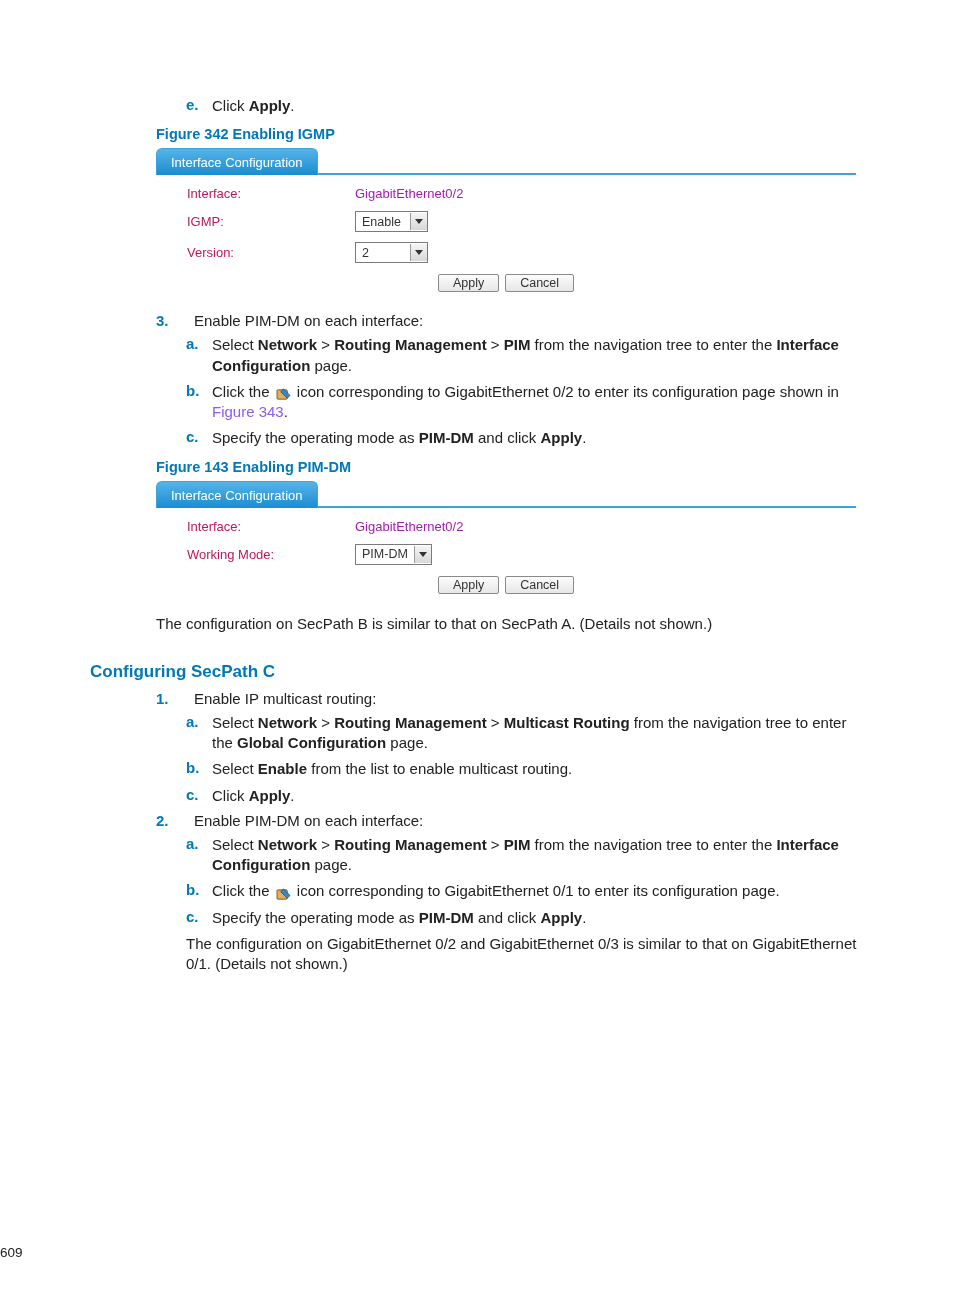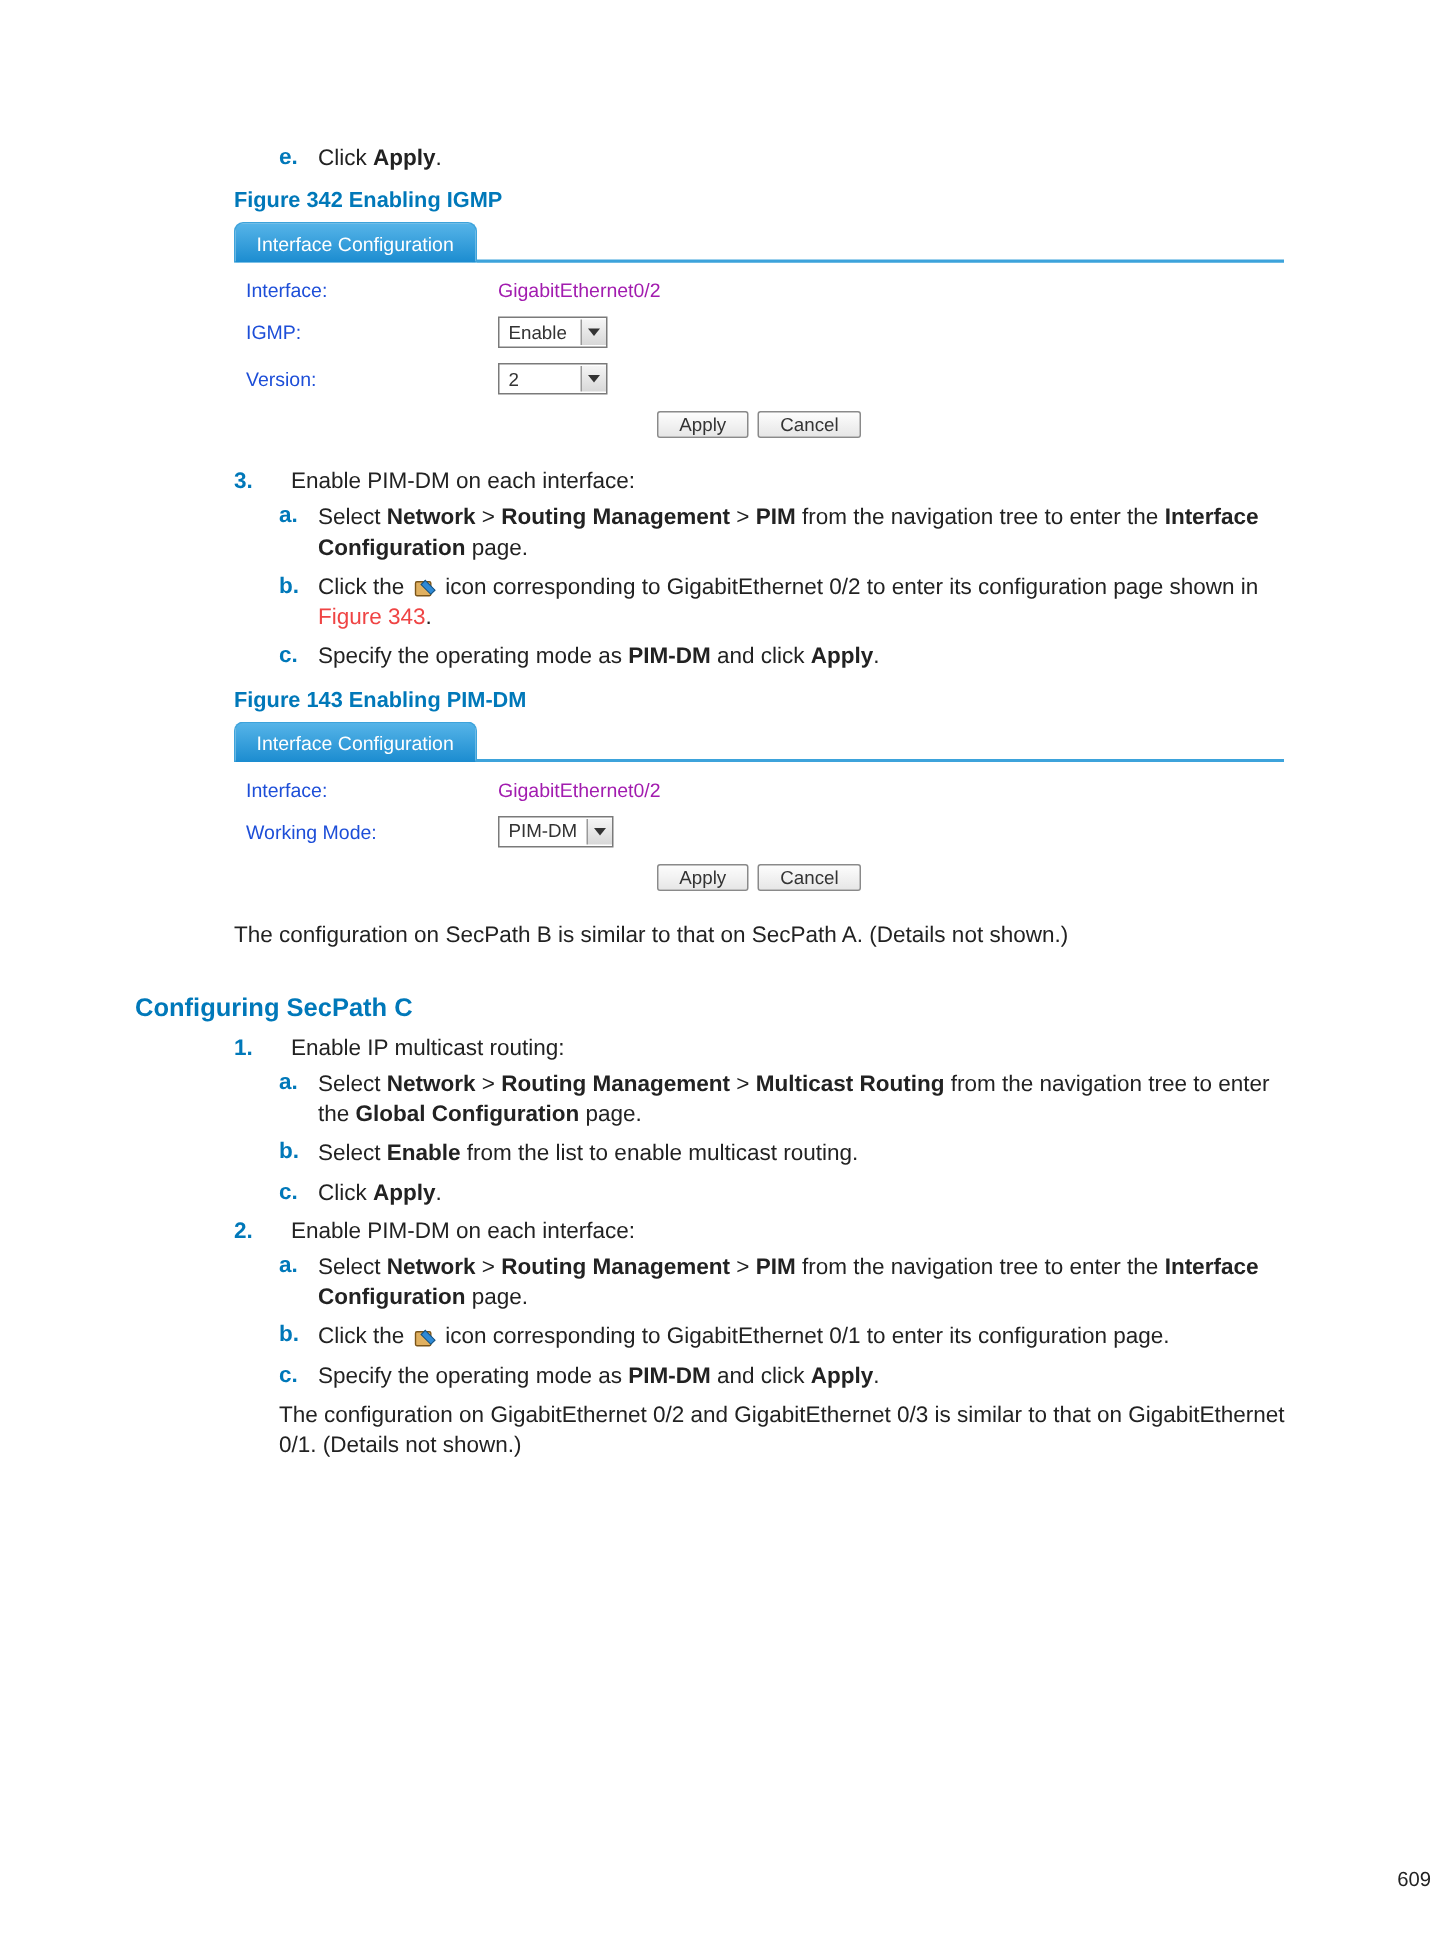--- a/index.html
+++ b/index.html
@@ -86,21 +86,22 @@
     margin-bottom:-1px;
   }
   .form-row {
     display: flex;
     align-items: center;
     padding: 5px 0;
   }
   .form-label {
     width: 168px;
     padding-left: 8px;
-    color: #1d4ed8;
+    color: #be185d;
+    margin-left: 23px;
   }
   .form-value {
     color: #a21caf;
   }
   .pseudo-select {
     display: inline-flex;
     align-items: center;
     border: 1px solid #7a7a7a;
     background: #fff;
     height: 19px;
@@ -145,37 +146,37 @@
     color:#0078b9;
     font-weight:bold;
     font-size:17px;
     margin: 28px 0 8px 0;
   }
   .para {
     margin: 6px 0 6px 66px;
     line-height:1.35;
   }
   .link {
-    color:#ef4444;
+    color:#8b5cf6;
     cursor:pointer;
   }
   .bold { font-weight:bold; }
   .edit-icon {
     display:inline-block;
     width:15px; height:13px;
     vertical-align:middle;
     position:relative;
     margin: 0 2px;
   }
   .edit-icon svg { width:15px; height:13px; }
   .pagenum {
     position:absolute;
     bottom:36px;
     left:0; right:0;
-    text-align:right;
+    text-align:left;
     font-size:13.5px;
     color:#222;
   }
   .step-outer {
     margin-left: 66px;
   }
 </style>
 </head>
 <body>
 

